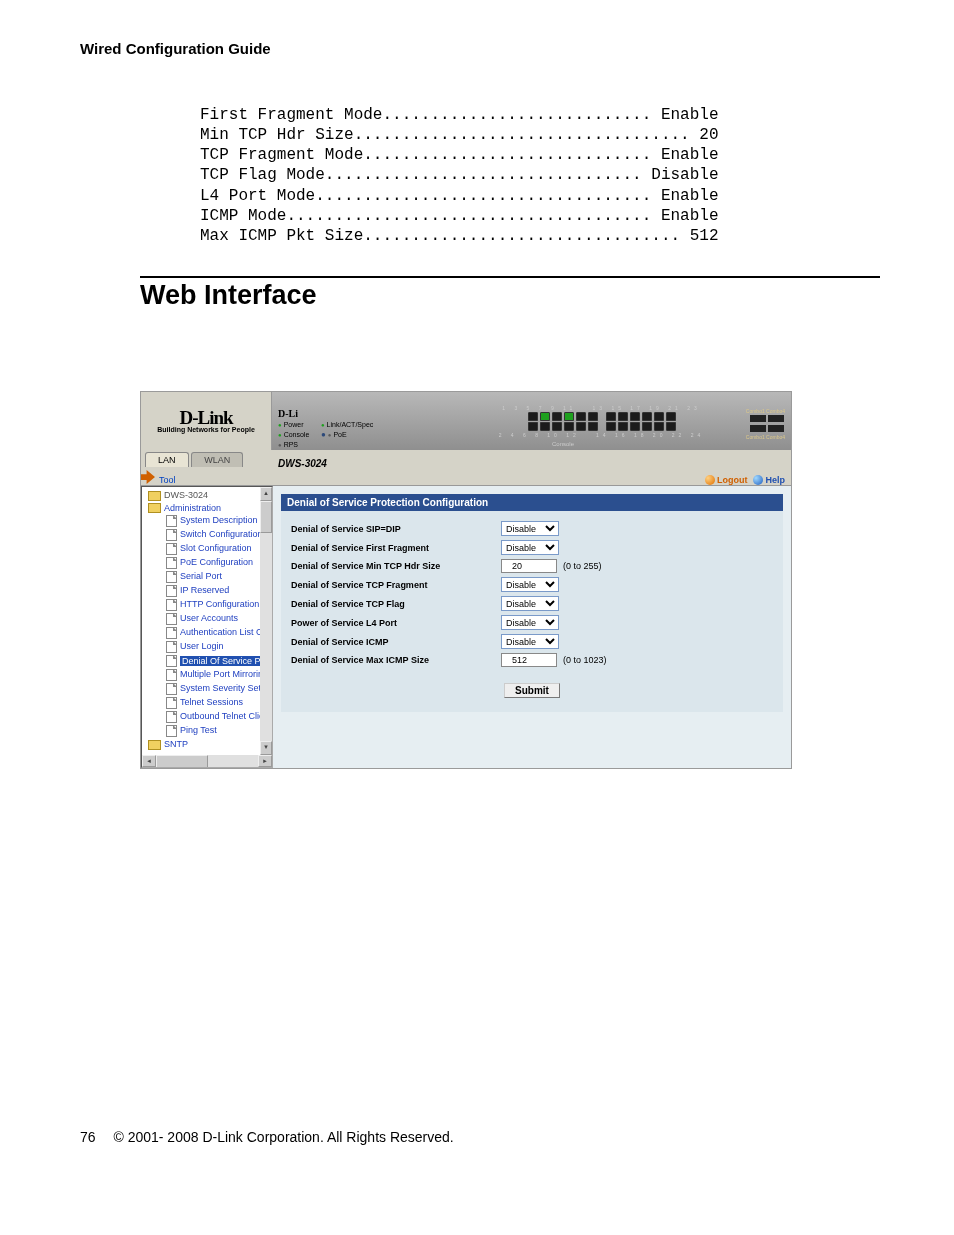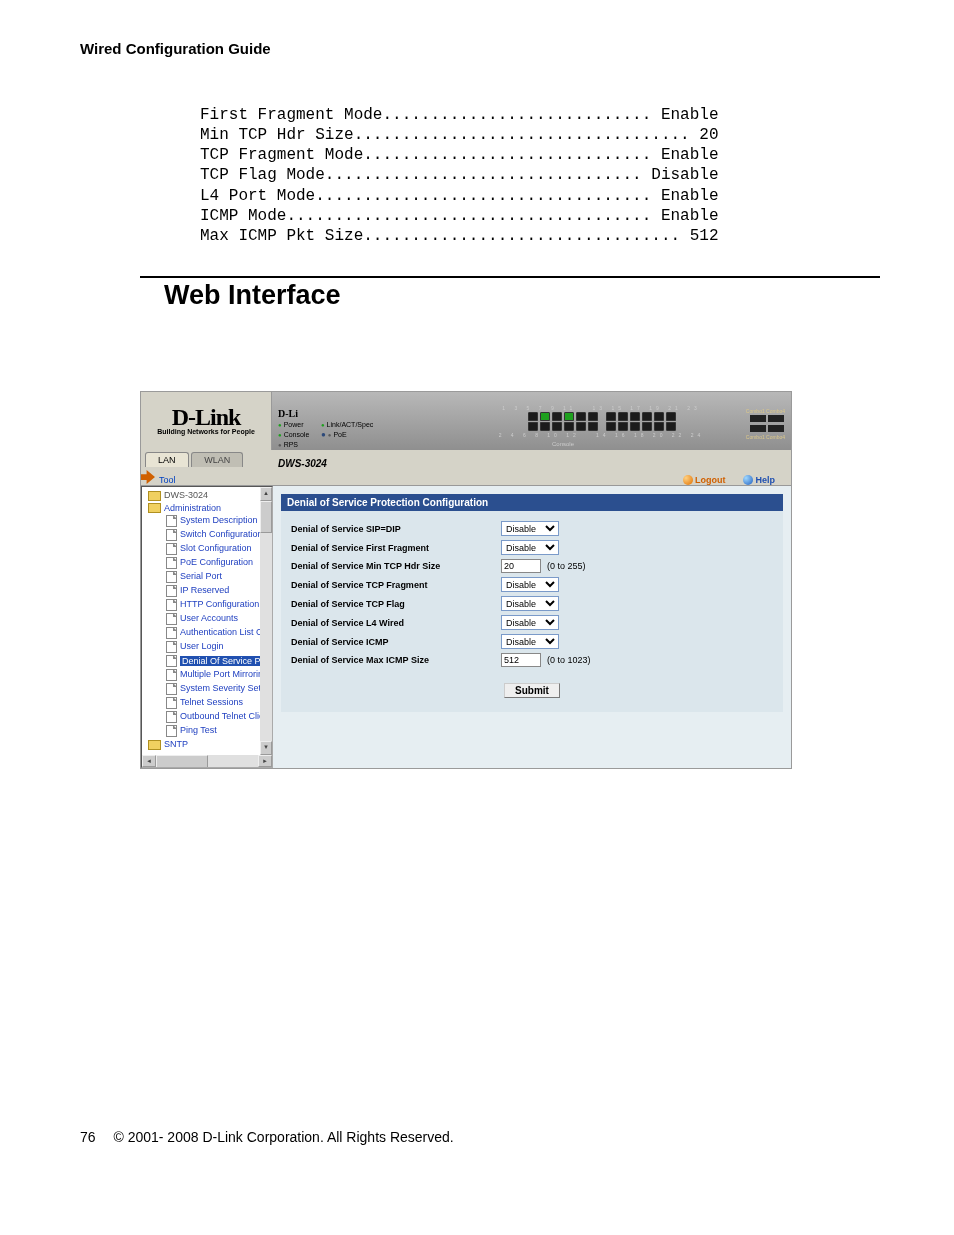--- a/index.html
+++ b/index.html
@@ -29,21 +29,21 @@
   }
   .section-rule {
     border-top: 2px solid #000;
     margin: 0 0 2px 60px;
     width: 740px;
   }
   .section-heading {
     font-family: Arial, Helvetica, sans-serif;
     font-size: 27px;
     font-weight: bold;
-    margin-left: 84px;
+    margin-left: 60px;
     margin-bottom: 80px;
   }
   .figure-caption {
     font-weight: bold;
     font-size: 15px;
     margin-left: 120px;
     margin-bottom: 6px;
   }
 
   
@@ -63,21 +63,21 @@
     width: 130px;
     background: #d5d3c8;
     display: flex;
     flex-direction: column;
     align-items: center;
     justify-content: center;
     border-right: 1px solid #999;
   }
   .hdr-logo .dlink {
     font-family: "Times New Roman", serif;
-    font-size: 24px;
+    font-size: 19px;
     font-weight: bold;
     letter-spacing: -1px;
     color: #000;
     line-height: 0.9;
   }
   .hdr-logo .tagline {
     font-size: 7px;
     font-weight: bold;
     color: #000;
   }
@@ -122,21 +122,21 @@
     background: #d5d3c8;
     height: 18px;
     border-bottom: 1px solid #999;
   }
   .tool-arrow {
     width:14px; height:14px; background:#d06000;
     clip-path: polygon(40% 0,100% 50%,40% 100%,40% 70%,0 70%,0 30%,40% 30%);
     margin-right:4px; margin-bottom:1px;
   }
   .tool-link { color:#0040c0; font-size:9px; margin-right:12px;}
-  .tool-right { margin-left:auto; display:flex; gap:18px; padding-right:16px; align-items:flex-start;}
+  .tool-right { margin-left:auto; display:flex; gap:6px; padding-right:6px; align-items:flex-start;}
   .tool-logout { color:#d06000; font-size:9px; font-weight:bold;}
   .tool-help { color:#2050b0; font-size:9px; font-weight:bold;}
   .tool-ball { width:10px;height:10px;border-radius:50%;display:inline-block;vertical-align:middle;margin-right:2px;}
   .ball-orange{background:radial-gradient(circle at 30% 30%,#ffd080,#e07000);}
   .ball-blue{background:radial-gradient(circle at 30% 30%,#a0d8ff,#2060c0);}
 
   .tabs {
     background:#d5d3c8;
     padding: 2px 4px 0 4px;
   }
@@ -215,21 +215,21 @@
     padding:10px;
   }
   .cfg-row { display:flex; align-items:center; margin-bottom:4px;}
   .cfg-label { width:210px; font-size:9px; font-weight:bold; color:#000;}
   .cfg-ctrl select {
     font-size:9px; width:58px; height:15px;
     border:1px solid #7a9ac9; background:#fff;
   }
   .cfg-ctrl input[type=text]{
     font-size:9px; width:34px; height:12px;
-    border:1px solid #888; padding:0 2px; background:#fff;
+    border:1px solid #888; padding:0 10px; background:#fff;
   }
   .cfg-hint { font-size:9px; color:#000; margin-left:6px;}
   .submit-row { text-align:center; padding:12px 0 4px 0;}
   .submit-row input[type=submit]{
     font-size:10px; padding:1px 10px;
     background:#efefef; border:1px outset #ccc;font-weight:bold;
   }
 
   .footer {
     margin-top: 360px;
@@ -396,21 +396,21 @@
             </div>
           <div class="cfg-row">
               <div class="cfg-label">Denial of Service TCP Fragment</div>
             <div class="cfg-ctrl"><select><option>Disable</option></select></div>
             </div>
           <div class="cfg-row">
               <div class="cfg-label">Denial of Service TCP Flag</div>
             <div class="cfg-ctrl"><select><option>Disable</option></select></div>
             </div>
           <div class="cfg-row">
-              <div class="cfg-label">Denial of Service L4 Wired</div>
+              <div class="cfg-label">Power of Service L4 Port</div>
             <div class="cfg-ctrl"><select><option>Disable</option></select></div>
             </div>
           <div class="cfg-row">
               <div class="cfg-label">Denial of Service ICMP</div>
             <div class="cfg-ctrl"><select><option>Disable</option></select></div>
             </div>
           <div class="cfg-row">
               <div class="cfg-label">Denial of Service Max ICMP Size</div>
             <div class="cfg-ctrl"><input type="text" value="512" style=""></div>
             <div class="cfg-hint">(0 to 1023)</div>

